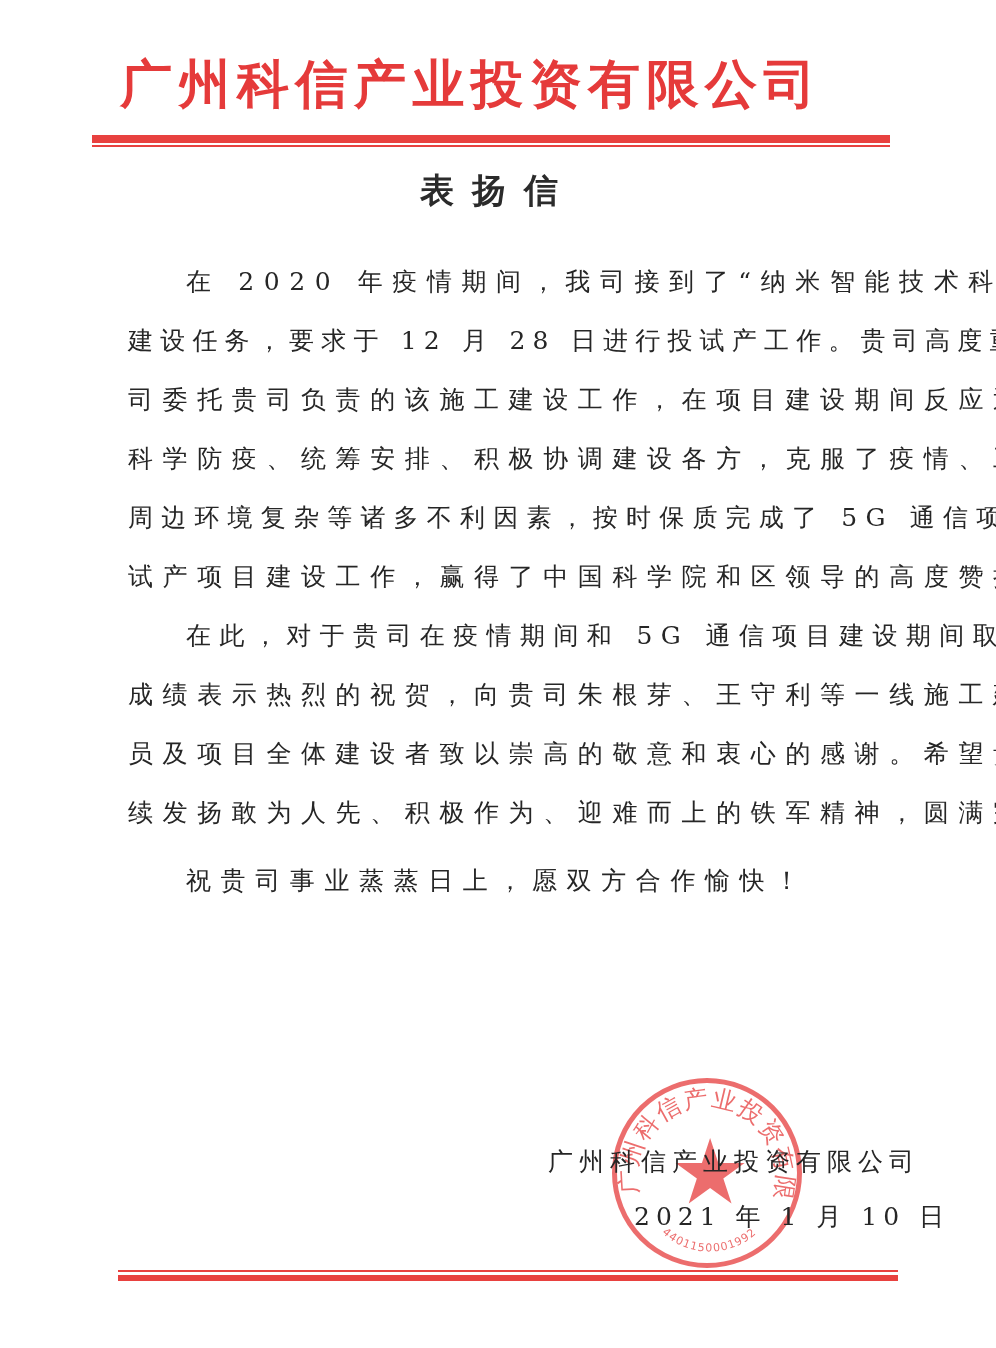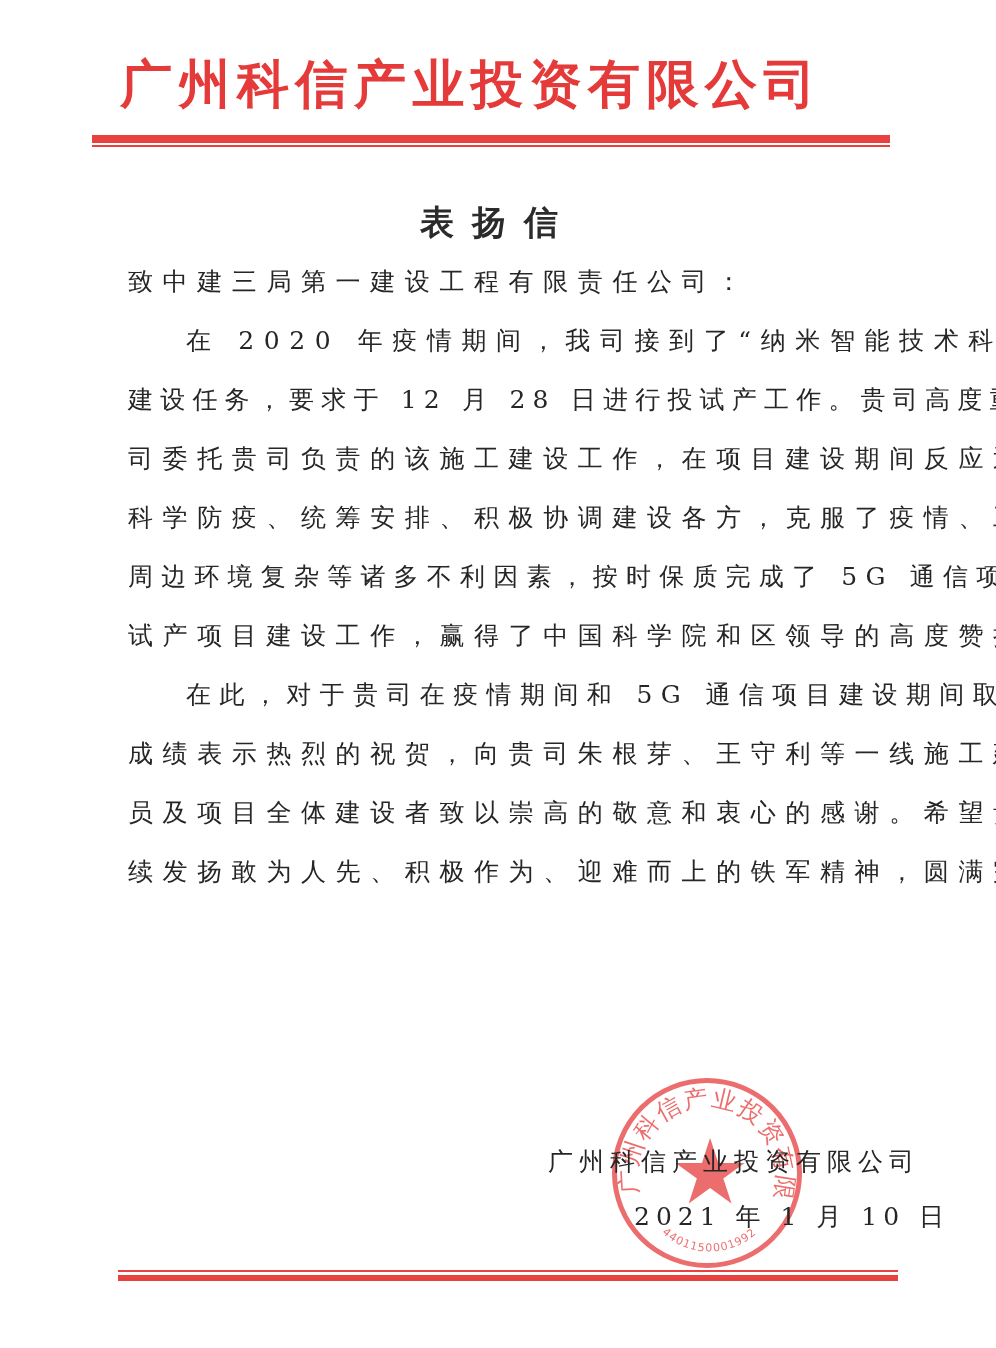--- a/index.html
+++ b/index.html
@@ -1,20 +1,20 @@
 <!DOCTYPE html>
 <html><head>
 <meta charset="utf-8">
 <style>
   html, body { margin: 0; padding: 0; background: #ffffff; }
   body { width: 996px; height: 1348px; position: relative; overflow: hidden; font-family: "DejaVu Serif", serif; color: #222; }
   .letterhead { position: absolute; left: 120px; top: 50px; width: 780px; text-align: left; font-family: "DejaVu Sans", sans-serif; font-weight: bold; font-size: 52px; color: #e53a3a; letter-spacing: 6.5px; white-space: nowrap; }
   .rule-top-thick { position: absolute; left: 92px; top: 135px; width: 798px; height: 8px; background: #e8413f; }
   .rule-top-thin { position: absolute; left: 92px; top: 145px; width: 798px; height: 1.5px; background: #e8413f; }
-  .title { position: absolute; left: 0; top: 168px; width: 996px; text-align: center; font-family: "DejaVu Sans", sans-serif; font-weight: bold; font-size: 34px; letter-spacing: 18px; color: #2b2b2b; margin-top: 32px; }
+  .title { position: absolute; left: 0; top: 168px; width: 996px; text-align: center; font-family: "DejaVu Sans", sans-serif; font-weight: bold; font-size: 34px; letter-spacing: 18px; color: #2b2b2b; }
   .body-text { position: absolute; left: 128px; top: 252px; width: 760px; font-size: 25px; line-height: 59px; color: #262626; }
   .line { white-space: nowrap; height: 59px; letter-spacing: 9.6px; }
   .indent { padding-left: 58px; }
   .gap { height: 9px; }
   .sign { position: absolute; left: 548px; top: 1145px; font-size: 25px; letter-spacing: 6px; color: #262626; white-space: nowrap; }
   .date { position: absolute; left: 610px; top: 1200px; font-size: 25px; letter-spacing: 6px; color: #262626; white-space: nowrap; margin-left: 24px; }
   .seal { position: absolute; left: 612px; top: 1078px; width: 190px; height: 190px; border-radius: 50%; border: 5px solid rgba(230,60,60,0.75); box-sizing: border-box; }
   .seal-star { position: absolute; left: 48px; top: 44px; width: 90px; height: 90px; color: rgba(230,60,60,0.75); font-size: 90px; line-height: 90px; text-align: center; }
   .seal-arc { position: absolute; left: 0; top: 0; width: 180px; height: 180px; }
   .rule-bot-thin { position: absolute; left: 118px; top: 1270px; width: 780px; height: 1.5px; background: #e8413f; }
@@ -23,39 +23,41 @@
 </head>
 <body>
 
 <div class="letterhead">广州科信产业投资有限公司</div>
 <div class="rule-top-thick"></div>
 <div class="rule-top-thin"></div>
 
 <div class="title">表扬信</div>
 
 <div class="body-text">
-  <div class="line">致中建三局第一建设工程有限责任公司：</div>
 
   <div>
     <div class="line indent">在 2020 年疫情期间，我司接到了“纳米智能技术科技园三</div>
     <div class="line" style="letter-spacing:7.2px">建设任务，要求于 12 月 28 日进行投试产工作。贵司高度重视我</div>
     <div class="line">司委托贵司负责的该施工建设工作，在项目建设期间反应迅速、</div>
     <div class="line">科学防疫、统筹安排、积极协调建设各方，克服了疫情、工期紧、</div>
     <div class="line" style="letter-spacing:8.2px">周边环境复杂等诸多不利因素，按时保质完成了 5G 通信项目投</div>
     <div class="line">试产项目建设工作，赢得了中国科学院和区领导的高度赞扬。</div>
   </div>
 
   <div>
     <div class="line indent" style="letter-spacing:8.4px">在此，对于贵司在疫情期间和 5G 通信项目建设期间取得的</div>
     <div class="line">成绩表示热烈的祝贺，向贵司朱根芽、王守利等一线施工建设人</div>
     <div class="line">员及项目全体建设者致以崇高的敬意和衷心的感谢。希望贵司继</div>
     <div class="line">续发扬敢为人先、积极作为、迎难而上的铁军精神，圆满完成后</div>
   </div>
 
   <div class="gap"></div>
+  <div>
+    <div class="line indent">祝贵司事业蒸蒸日上，愿双方合作愉快！</div>
+  </div>
 </div>
 
 <div class="seal">
   <svg class="seal-arc" viewBox="0 0 180 180">
     <defs>
       <path id="arcTop" d="M 22 110 A 70 70 0 1 1 158 110" fill="none"></path>
       <path id="arcBot" d="M 45 150 A 70 70 0 0 0 140 150" fill="none"></path>
     </defs>
     <text font-size="24" fill="rgba(230,60,60,0.75)" font-family="DejaVu Serif, serif" letter-spacing="2">
       <textPath href="#arcTop" id="sealTop">广州科信产业投资有限公司</textPath>

